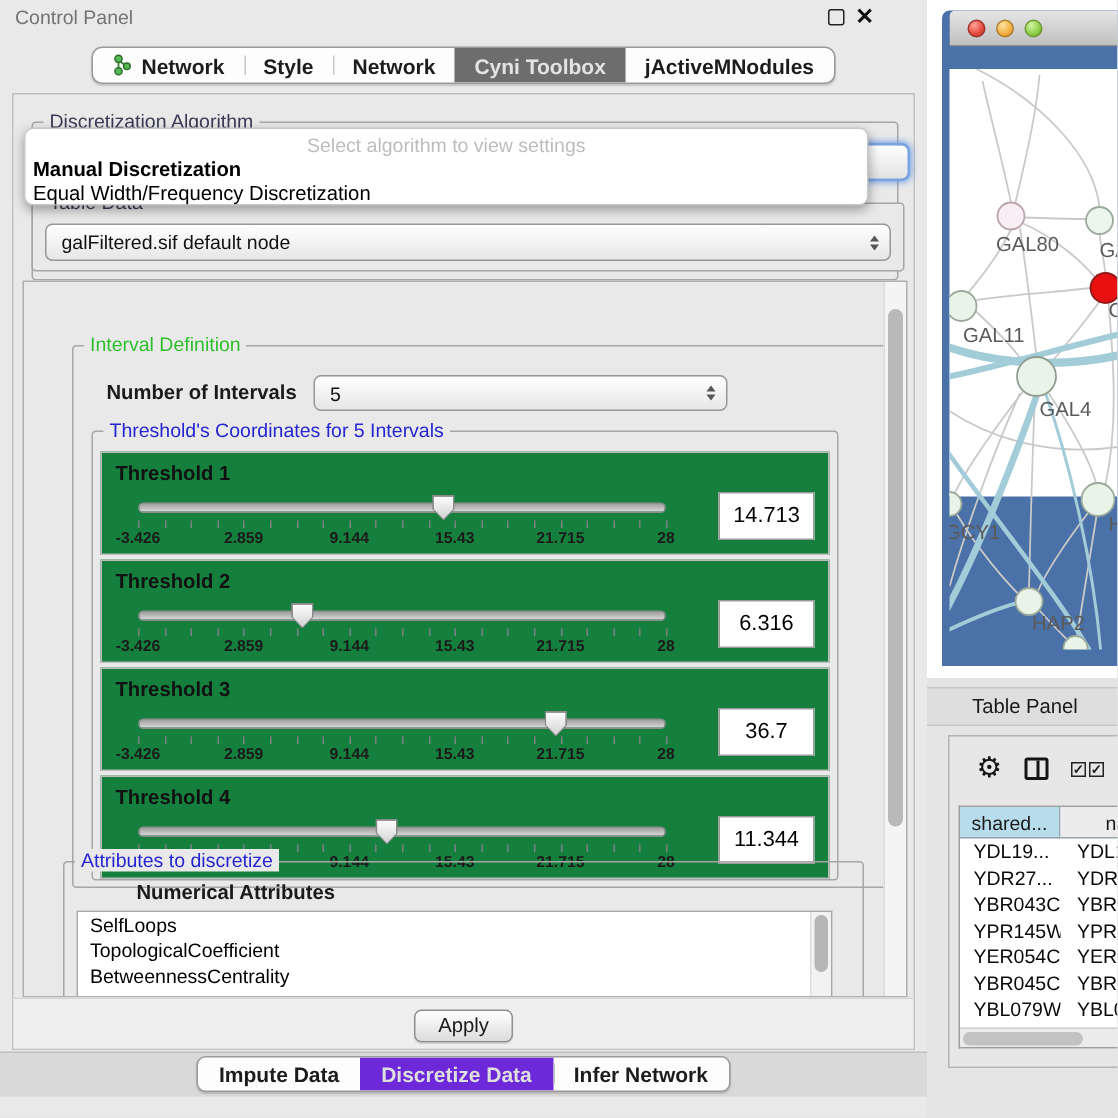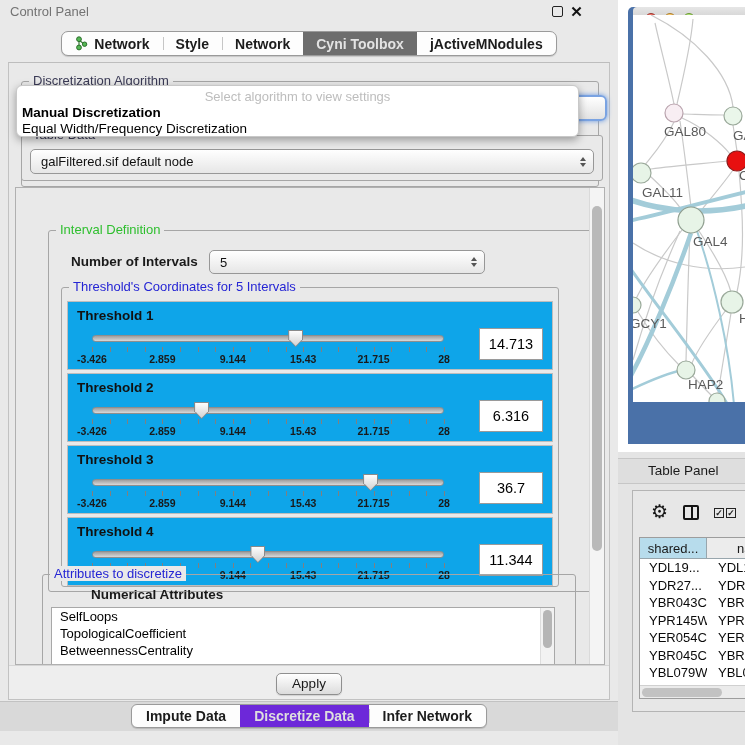--- a/index.html
+++ b/index.html
@@ -60,21 +60,21 @@
   
   #scrollpane { left:6px; top:124px; width:590px; height:478px; border:1px solid #b0b0b0; background:#e9e9e9; overflow:hidden; }
   #vscroll { position:absolute; right:0; top:0; bottom:0; width:15px; background:#f4f4f4; border-left:1px solid #dadada; }
   #vscroll-thumb { position:absolute; left:2px; width:10px; top:18px; height:345px; background:#b9b9b9; border-radius:6px; }
 
   #interval-fs { left:32px; top:20px; width:546px; height:362px;margin-top:22px; }
   #num-int-label { left:22px; top:23px; font-weight:bold; font-size:13.5px; }
   #num-int-combo { left:160px; top:19px; width:276px; height:24px; }
 
   #thr-fs { left:12px; top:56px; width:498px; height:300px; }
-  .threshold-row { position:absolute; left:5px; width:486px; height:69px; background:#0ea5e9; border:1px solid #bdbdbd; }
+  .threshold-row { position:absolute; left:5px; width:486px; height:69px; background:#15803d; border:1px solid #bdbdbd; }
   .thr-label { position:absolute; left:9px; top:6px; font-weight:bold; font-size:13.5px; color:#111; }
   .slider-zone { position:absolute; left:24px; top:30px; width:352px; height:36px; }
   .slider-track { position:absolute; left:0; right:0; top:3px; height:7px; border-radius:4px; background:linear-gradient(#9f9f9f,#d8d8d8); border:1px solid #8e8e8e; }
   .slider-thumb { position:absolute; top:-2px; width:15px; height:17px; clip-path:polygon(0 0,100% 0,100% 55%,50% 100%,0 55%); background:#8a8a8a; }
   .slider-thumb i { position:absolute; left:1px; top:1px; width:13px; height:15px; clip-path:polygon(0 0,100% 0,100% 55%,50% 100%,0 55%); background:linear-gradient(#fdfdfd,#d2d2d2); }
   .ticks { position:absolute; left:0; right:0; top:15px; height:6px; }
   .tick { position:absolute; top:0; width:1px; height:5px; background:#808080; }
   .tick-labels { position:absolute; left:0; right:0; top:21px; height:12px; }
   .tick-label { position:absolute; transform:translateX(-50%); font-size:10.5px; font-weight:bold; color:#1a1a1a; white-space:nowrap; }
   .thr-value { position:absolute; right:9px; top:26px; width:64px; height:32px; background:#ffffff; border:1px solid #9a9a9a; display:flex; align-items:center; justify-content:center; font-size:14.5px; color:#000; }
@@ -98,21 +98,21 @@
   .btab.selected { background:#6d28d9; color:#dedede; }
 
   
   #right-top-bg { left:618px; top:0; width:127px; height:452px; background:#ffffff; }
   #net-window { left:628px; top:7px; width:117px; height:437px; background:#4a71a8; border-top-left-radius:5px; overflow:hidden; }
   #net-titlebar { position:absolute; left:5px; top:0; right:0; height:24px; background:linear-gradient(#e6e6e6,#bfbfbf); border-bottom:1px solid #8f8f8f; border-top-left-radius:4px; }
   .light { position:absolute; top:6px; width:12px; height:12px; border-radius:50%; }
   #light-close { left:12px; background:radial-gradient(circle at 35% 28%, #ffa396, #e4473c 62%, #b2352c); border:1px solid #9e352c; }
   #light-min { left:31px; background:radial-gradient(circle at 35% 28%, #ffe2a0, #f3ae3d 62%, #c2852c); border:1px solid #ad7f2a; }
   #light-zoom { left:50px; background:radial-gradient(circle at 35% 28%, #d2f7a6, #8ccc45 62%, #6da233); border:1px solid #6b9a33; }
-  #net-canvas { position:absolute; left:5px; top:8px; width:112px; height:387px; background:#ffffff; }
+  #net-canvas { position:absolute; left:5px; top:39px; width:112px; height:285px; background:#ffffff; }
   #net-canvas svg { display:block; }
 
   #table-panel-bar { left:618px; top:458px; width:127px; height:26px; background:#dedede; border-top:1px solid #c6c6c6; border-bottom:1px solid #c6c6c6; }
   #table-panel-title { left:30px; top:4px; font-size:13.5px; color:#1a1a1a; }
 
   #table-outer { left:632px; top:490px; width:113px; height:222px; background:#e7e7e7; border:1px solid #b4b4b4; border-right:none; overflow:hidden; }
   #table-toolbar { position:absolute; left:0; top:0; width:113px; height:44px; }
   #gear-icon { position:absolute; left:18px; top:9px; font-size:19px; color:#151515; }
   #split-icon { position:absolute; left:50px; top:14px; width:16px; height:15px; border:2px solid #151515; border-radius:2px; }
   #split-icon i { position:absolute; left:50%; top:0; bottom:0; width:2px; background:#151515; }

